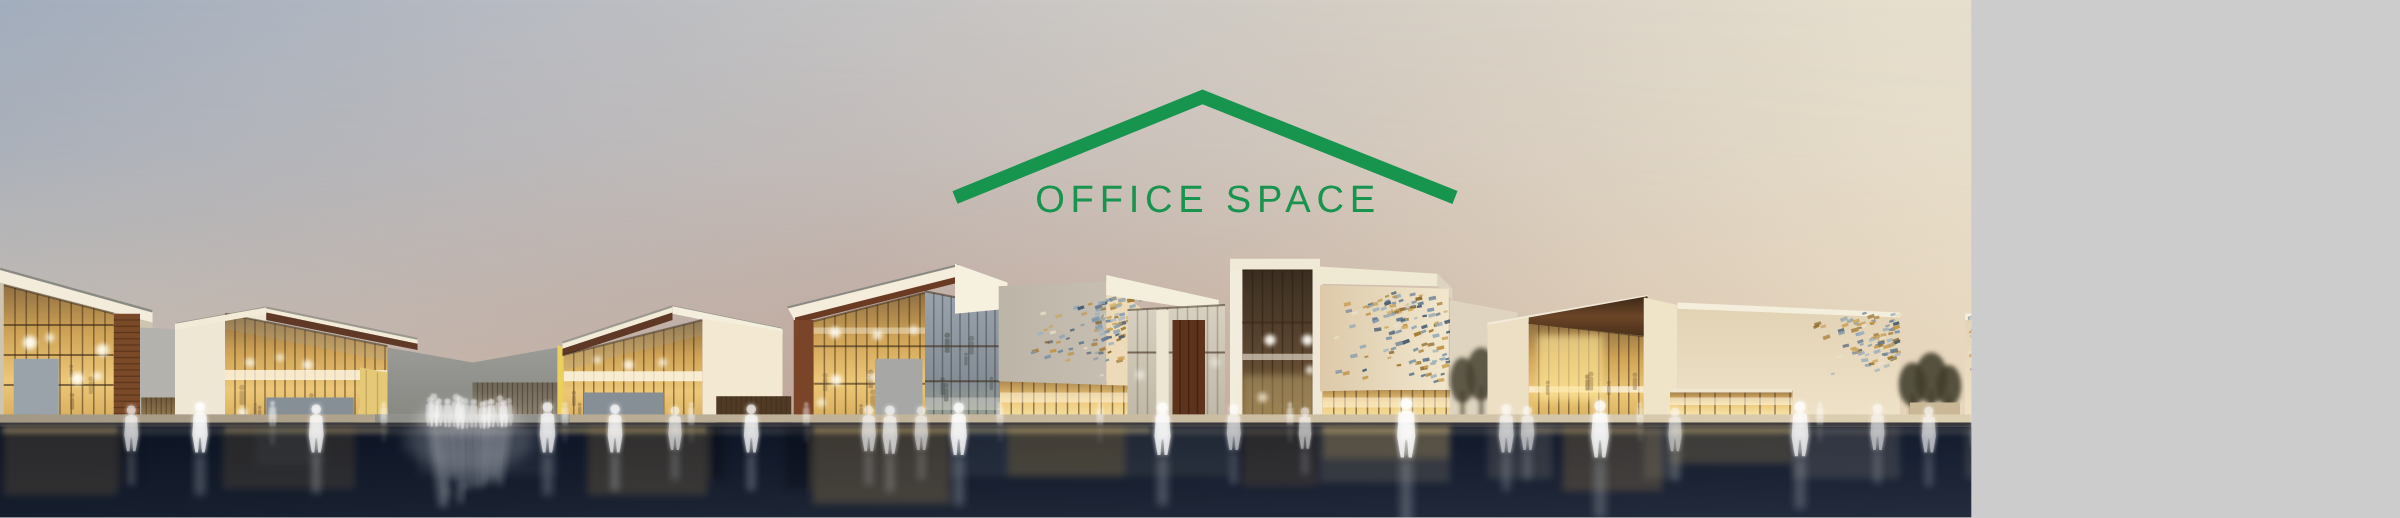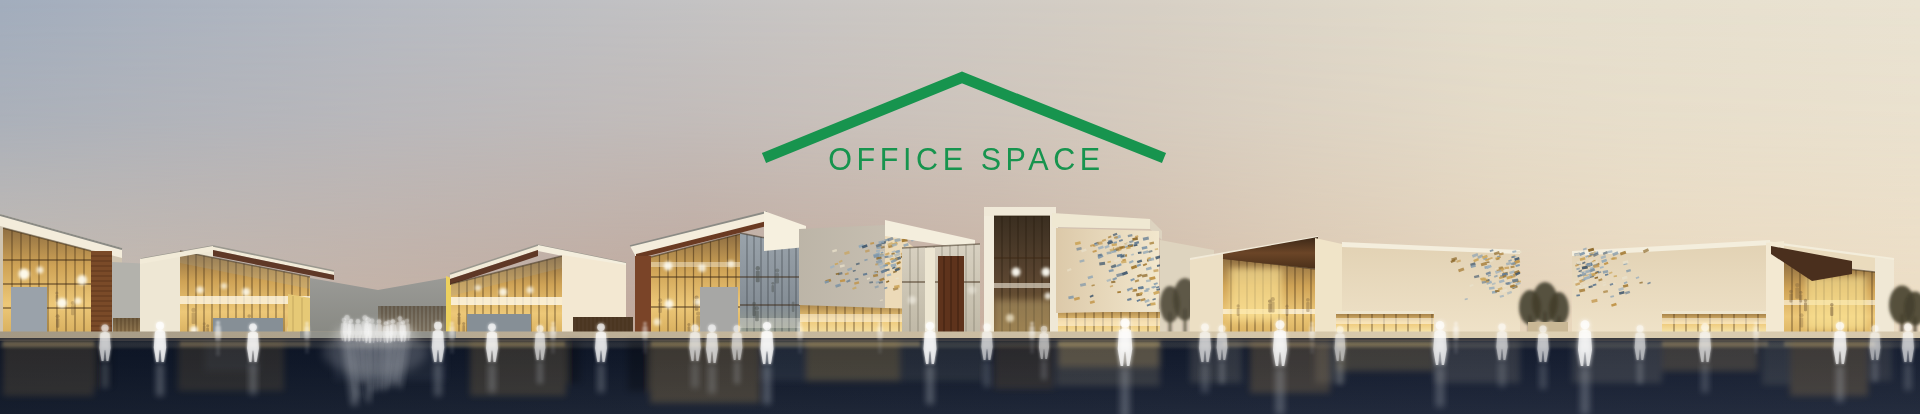--- a/index.html
+++ b/index.html
@@ -1,13 +1,13 @@
 <!DOCTYPE html>
 <html><head><meta charset="utf-8"><style>
-html,body{margin:0;padding:0;background:#ccc;} .wrap{position:relative;width:1920px;height:414px;overflow:hidden;font-family:"Liberation Sans", sans-serif;}
+html,body{margin:0;padding:0;background:#ccc;} .wrap{position:relative;width:1577px;height:414px;overflow:hidden;font-family:"Liberation Sans", sans-serif;}
 </style></head><body>
 <div class="wrap">
 <svg width="1920" height="414" viewBox="0 0 1920 414">
 <defs>
 <linearGradient id="skyH" x1="0" y1="0" x2="1" y2="0">
  <stop offset="0" stop-color="#a2adbd"></stop>
           <stop offset="0.2" stop-color="#b6bac2"></stop>
  <stop offset="0.42" stop-color="#c9c6c4"></stop>
           <stop offset="0.6" stop-color="#d7d0c5"></stop>
  <stop offset="0.78" stop-color="#e5decd"></stop>

